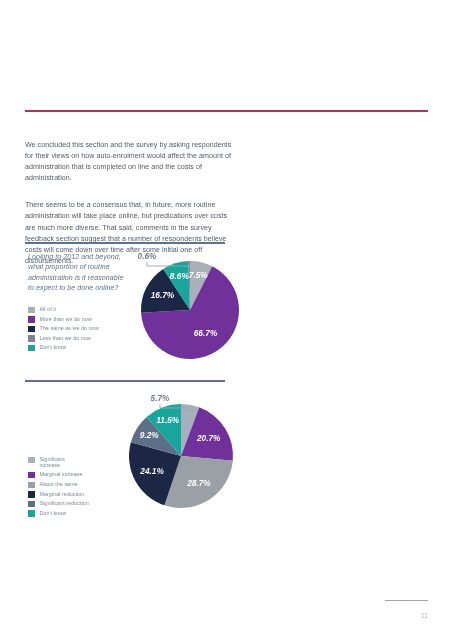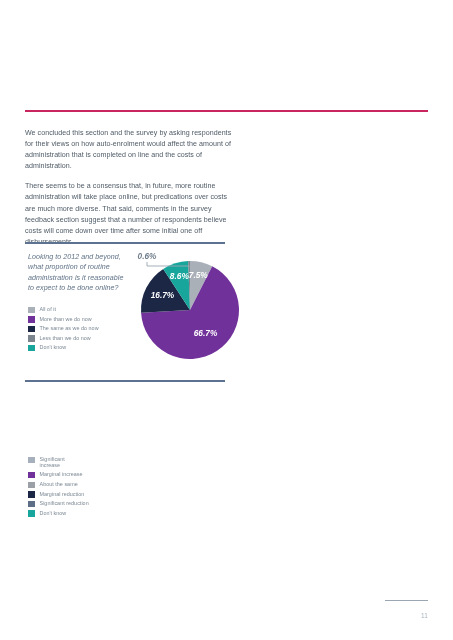--- a/index.html
+++ b/index.html
@@ -16,21 +16,21 @@
     position:absolute;left:25px;top:110px;width:403px;height:2px;
     background:#c9255e;
   }
 
   
   .copy{
     position:absolute;left:25px;top:124px;width:212px;
     color:#4e5a66;font-size:7.1px;line-height:11.1px;
     letter-spacing:0.04px;
   }
-  .copy p{margin:4px 0 9px 0;}
+  .copy p{margin:16px 0 9px 0;}
 
   
   .chart-block{position:absolute;left:25px;width:403px;}
   .chart-rule{
     position:absolute;left:0;top:0;width:200px;height:2px;
     background:#5d7290;
   }
   .q-text{
     position:absolute;left:3px;top:10px;width:98px;
     font-style:italic;color:#5f7186;
@@ -140,17 +140,34 @@
         </div>
         <div class="legend-row">
           <span class="sw" style="background: rgb(93, 111, 134);"></span>
           <span class="lg-label">Significant reduction</span>
         </div>
         <div class="legend-row">
           <span class="sw" style="background: rgb(24, 166, 156);"></span>
           <span class="lg-label">Don't know</span>
         </div>
       </div>
+    <div class="pie-wrap" id="pie1" style="left:90px;top:14px;">
+        <svg width="145" height="130" viewBox="0 0 145 130">
+          <path d="M 66 62 L 66 10 A 52 52 0 0 1 84.2452426442692 13.305943680447598 Z" fill="#a6b0bd"></path>
+          <path d="M 66 62 L 84.2452426442692 13.305943680447598 A 52 52 0 0 1 117.79129103403342 66.65426396200827 Z" fill="#71319a"></path>
+          <path d="M 66 62 L 117.79129103403342 66.65426396200827 A 52 52 0 0 1 49.449766825599966 111.29594082551816 Z" fill="#9aa0a5"></path>
+          <path d="M 66 62 L 49.449766825599966 111.29594082551816 A 52 52 0 0 1 15.868341965560163 48.18635230223443 Z" fill="#1b2745"></path>
+          <path d="M 66 62 L 15.868341965560163 48.18635230223443 A 52 52 0 0 1 31.583579528846855 23.019107219654515 Z" fill="#5d6f86"></path>
+          <path d="M 66 62 L 31.583579528846855 23.019107219654515 A 52 52 0 0 1 65.99999999999999 10 Z" fill="#18a69c"></path>
+          <path d="M 74.15862687218899 16.97318124094935 L 74.15862687218899 14 L 45 14 L 45 10" class="callout"></path>
+          <text x="45" y="5" class="slice-label outside">5.7%</text>
+          <text x="93.73281060721278" y="44.56128399725295" class="slice-label">20.7%</text>
+          <text x="83.91575196117122" y="89.427056562194" class="slice-label">28.7%</text>
+          <text x="37.07947485914146" y="77.38898390333063" class="slice-label">24.1%</text>
+          <text x="34.24284163526469" y="42.16980855873747" class="slice-label">9.2%</text>
+          <text x="52.753236819909894" y="26.981763818681436" class="slice-label">11.5%</text>
+        </svg>
+      </div>
   </div>
 
   <div class="bottom-rule"></div>
   <div class="pageno">11</div>
 </div>
 
 </body></html>

